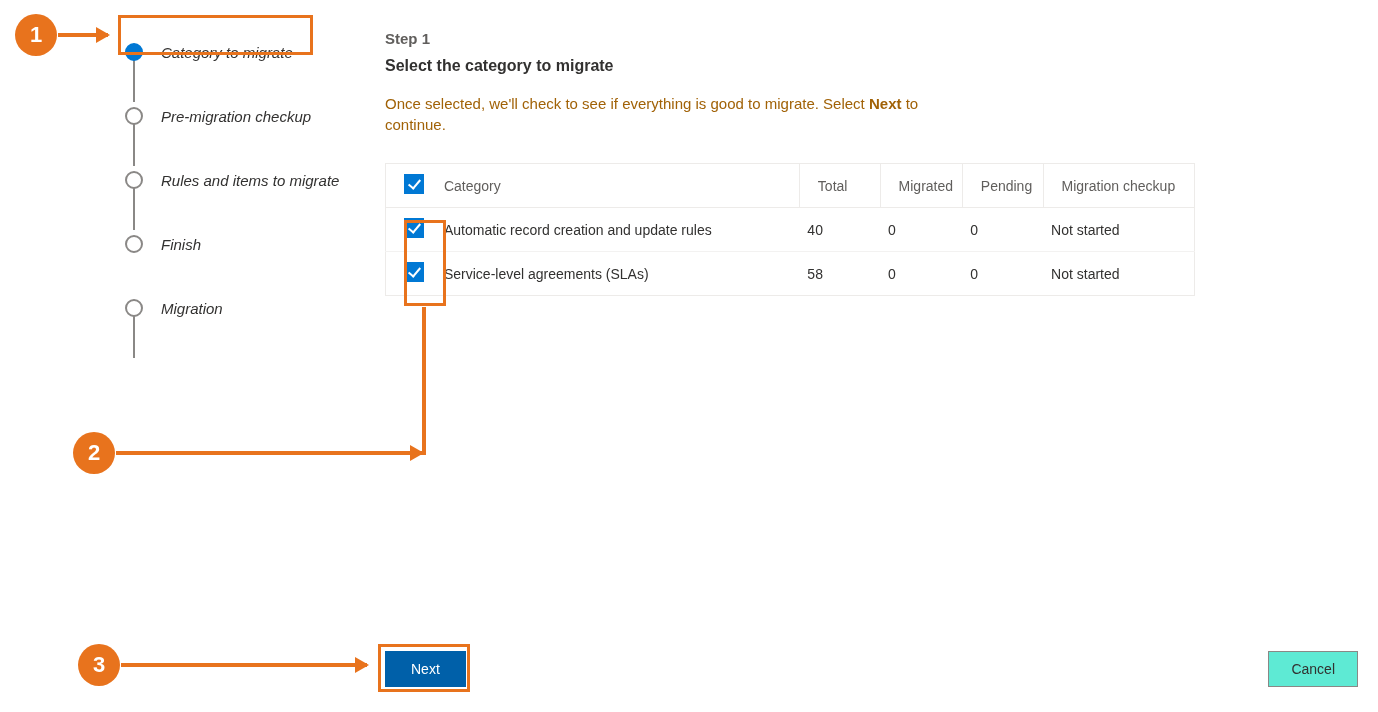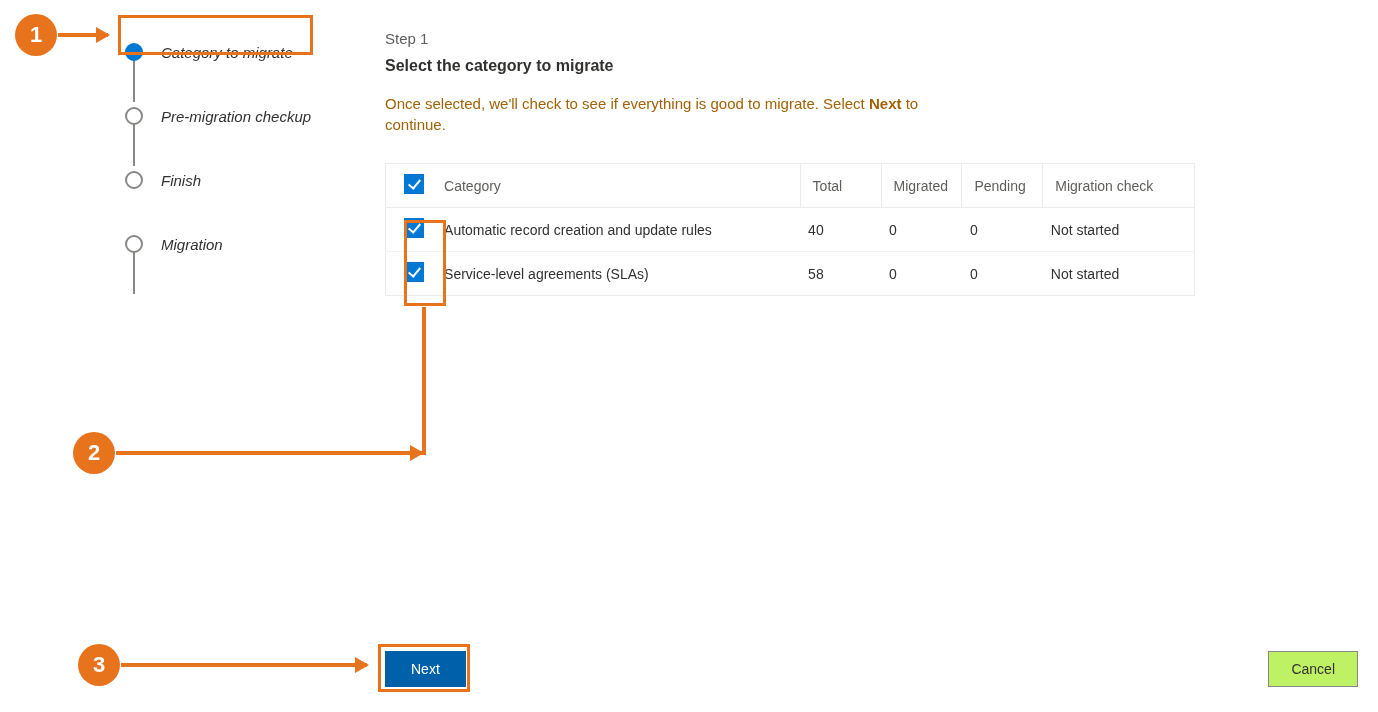--- a/index.html
+++ b/index.html
@@ -8,65 +8,70 @@
     
     .sidebar { position: absolute; left: 125px; top: 20px; width: 230px; }
     .wiz-step { display: flex; align-items: center; height: 64px; position: relative; cursor: pointer; }
     .wiz-marker { width: 18px; height: 18px; border-radius: 50%; border: 2px solid #8a8886; background: #fff; flex: 0 0 18px; z-index: 2; }
     .wiz-marker.active { background: #0078d4; border-color: #0078d4; }
     .wiz-label { margin-left: 18px; font-size: 15px; color: #323130; font-style: italic; }
     .wiz-conn { position: absolute; left: 8px; top: 40px; width: 2px; height: 42px; background: #8a8886; z-index: 1; }
 
     
     .main { position: absolute; left: 385px; top: 30px; right: 40px; }
-    .step-pre { font-size: 15px; color: #605e5c; margin-bottom: 10px; }
+    .step-pre { font-size: 15px; color: #605e5c; margin-bottom: 10px; font-weight: bold; }
     .step-title { font-size: 16px; font-weight: 600; color: #323130; margin-bottom: 18px; }
     .step-desc { font-size: 15px; color: #a16207; margin-bottom: 28px; line-height: 1.4; max-width: 560px; }
     .step-desc .bold { font-weight: 700; }
 
     
     .tbl { border: 1px solid #edebe9; border-radius: 8px; width: 810px; border-collapse: collapse; }
     .tbl th, .tbl td { text-align: left; font-size: 14px; padding: 10px 8px; }
     .tbl thead th { font-weight: 400; color: #605e5c; border-bottom: 1px solid #edebe9; }
-    .tbl thead th.sep { border-left: 1px solid #edebe9; padding-left: 12px; }
+    .tbl thead th.sep { border-left: 1px solid #edebe9; padding-left: 18px; }
     .tbl tbody tr { border-top: 1px solid #f3f2f1; }
     .cb-col { width: 50px; padding-left: 18px !important; }
     .cat-col { width: 360px; }
     .num-col { width: 80px; }
     .mig-col { width: 80px; }
     .pend-col { width: 80px; }
     .stat-col { width: 150px; }
 
     .checkbox { display: inline-block; width: 20px; height: 20px; background: #0078d4; border: 1px solid #0078d4; position: relative; }
     .checkbox::after { content: ""; position: absolute; left: 6px; top: 2px; width: 5px; height: 10px; border: solid #fff; border-width: 0 2px 2px 0; transform: rotate(40deg); }
 
     
     .footer { position: absolute; left: 385px; right: 20px; bottom: 25px; display: flex; justify-content: space-between; align-items: center; }
     .btn-primary { background: #0060a9; color: #fff; border: none; padding: 10px 26px; font-size: 14px; cursor: pointer; }
-    .btn-secondary { background: #bef264; color: #323130; border: 1px solid #8a8886; padding: 9px 22px; font-size: 14px; cursor: pointer; }
+    .btn-secondary { background: #5eead4; color: #323130; border: 1px solid #8a8886; padding: 9px 22px; font-size: 14px; cursor: pointer; }
 
     
     .annot-circle { position: absolute; width: 42px; height: 42px; border-radius: 50%; background: #e8731d; color: #fff; display: flex; align-items: center; justify-content: center; font-size: 22px; font-weight: 700; z-index: 20; }
     .annot-box { position: absolute; border: 3px solid #e8731d; z-index: 19; pointer-events: none; }
     .annot-arrow { position: absolute; background: #e8731d; height: 4px; z-index: 20; }
     .annot-arrow::after { content: ""; position: absolute; right: -2px; top: -6px; width: 0; height: 0; border-top: 8px solid transparent; border-bottom: 8px solid transparent; border-left: 14px solid #e8731d; }
     .annot-vert { position: absolute; background: #e8731d; width: 4px; z-index: 20; }
   </style>
 </head>
 <body>
 
 <div class="sidebar">
   <div class="wiz-step">
     <span class="wiz-marker active"></span>
     <span class="wiz-label">Category to migrate</span>
     <span class="wiz-conn"></span>
   </div>
   <div class="wiz-step">
     <span class="wiz-marker"></span>
     <span class="wiz-label">Pre-migration checkup</span>
+    <span class="wiz-conn"></span>
+  </div>
+  <div class="wiz-step">
+    <span class="wiz-marker"></span>
+    <span class="wiz-label">Rules and items to migrate</span>
     <span class="wiz-conn"></span>
   </div>
   <div class="wiz-step">
     <span class="wiz-marker"></span>
     <span class="wiz-label">Finish</span>
   </div>
   <div class="wiz-step">
     <span class="wiz-marker"></span>
     <span class="wiz-label">Migration</span>
     <span class="wiz-conn"></span>
@@ -81,21 +86,21 @@
   </p>
 
   <table class="tbl">
     <thead>
       <tr>
         <th class="cb-col"><span class="checkbox"></span></th>
         <th class="cat-col">Category</th>
         <th class="num-col sep">Total</th>
         <th class="mig-col sep">Migrated</th>
         <th class="pend-col sep">Pending</th>
-        <th class="stat-col sep">Migration check</th>
+        <th class="stat-col sep">Migration checkup</th>
       </tr>
     </thead>
     <tbody>
       <tr>
         <td class="cb-col"><span class="checkbox"></span></td>
         <td>Automatic record creation and update rules</td>
         <td>40</td>
         <td>0</td>
         <td>0</td>
         <td>Not started</td>

